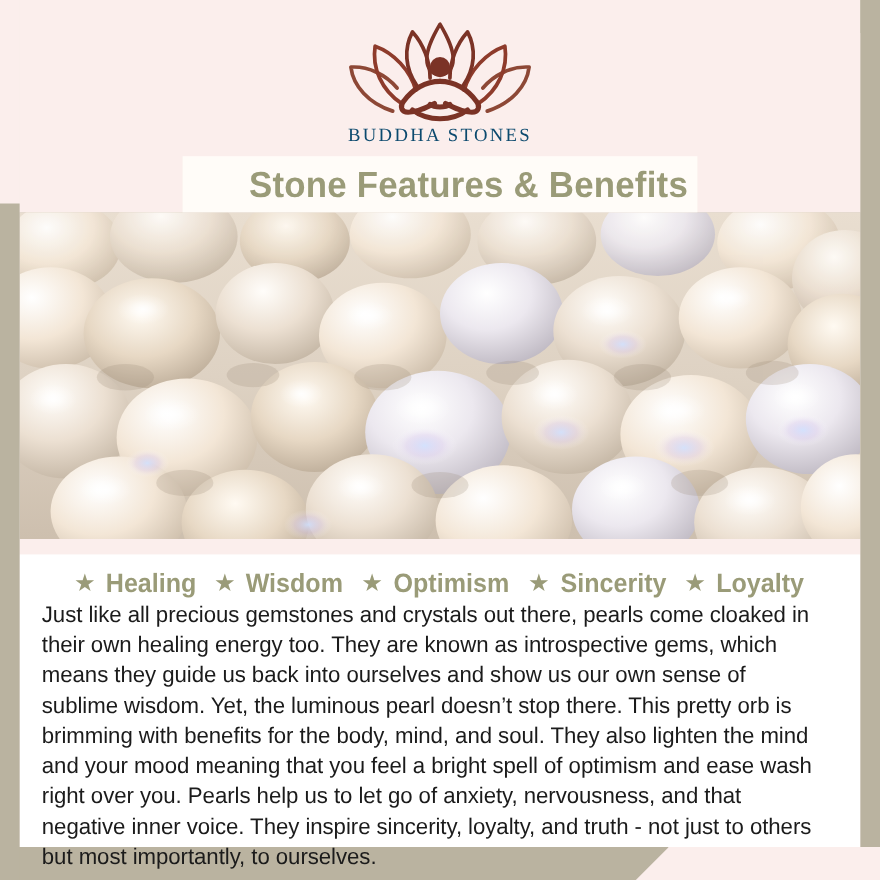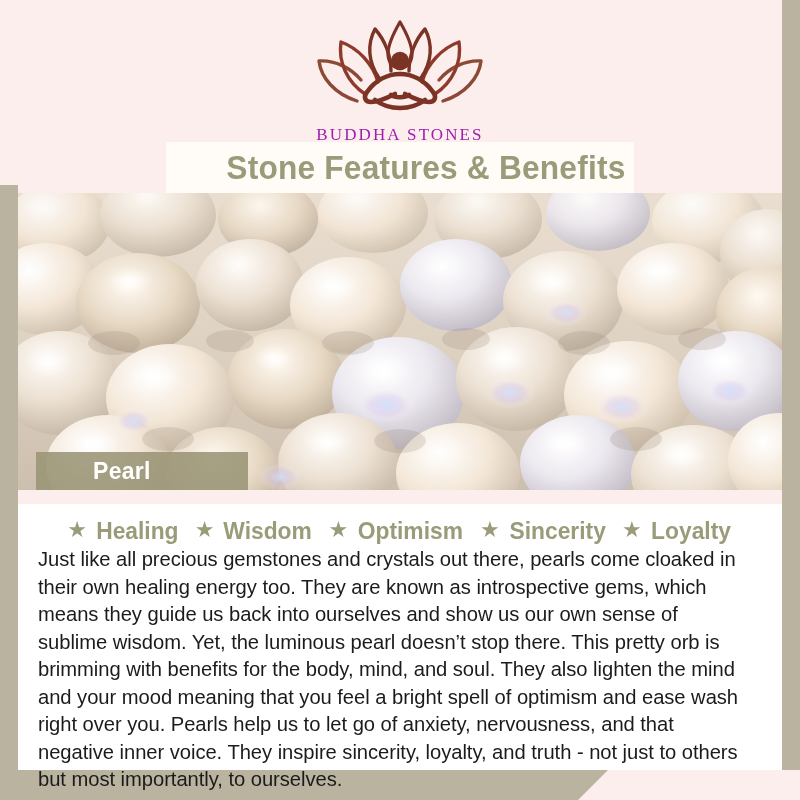--- a/index.html
+++ b/index.html
@@ -77,25 +77,25 @@
     left: 0;
     right: 0;
     text-align: center;
   }
   .logo-mark {
     display: block;
     margin: 0 auto;
   }
   .logo-word {
     display: block;
-    margin-top: 14px;
+    margin-top: 2px;
     font-family: "Liberation Serif", serif;
     font-size: 17px;
     letter-spacing: 2.1px;
-    color: #a21caf;
+    color: #0c4a6e;
     text-align: center;
   }
 
   
   .title-banner {
     position: absolute;
     left: 166px;
     top: 142px;
     width: 468px;
     height: 51px;
@@ -389,23 +389,20 @@
         <ellipse cx="448" cy="146" rx="24" ry="11"></ellipse>
         <ellipse cx="566" cy="150" rx="26" ry="12"></ellipse>
         <ellipse cx="684" cy="146" rx="24" ry="11"></ellipse>
         <ellipse cx="150" cy="246" rx="26" ry="12"></ellipse>
         <ellipse cx="382" cy="248" rx="26" ry="12"></ellipse>
         <ellipse cx="618" cy="246" rx="26" ry="12"></ellipse>
       </g>
     </svg>
   </div>
 
-  <div class="pearl-label">
-    <span class="pearl-label-text">Pearl</span>
-  </div>
 
   <div class="gap-strip"></div>
 
   <div class="content">
 
     <div class="benefits">
       <span class="benefit">
         <span class="benefit-star">★</span>
         <span class="benefit-label">Healing</span>
       </span>

